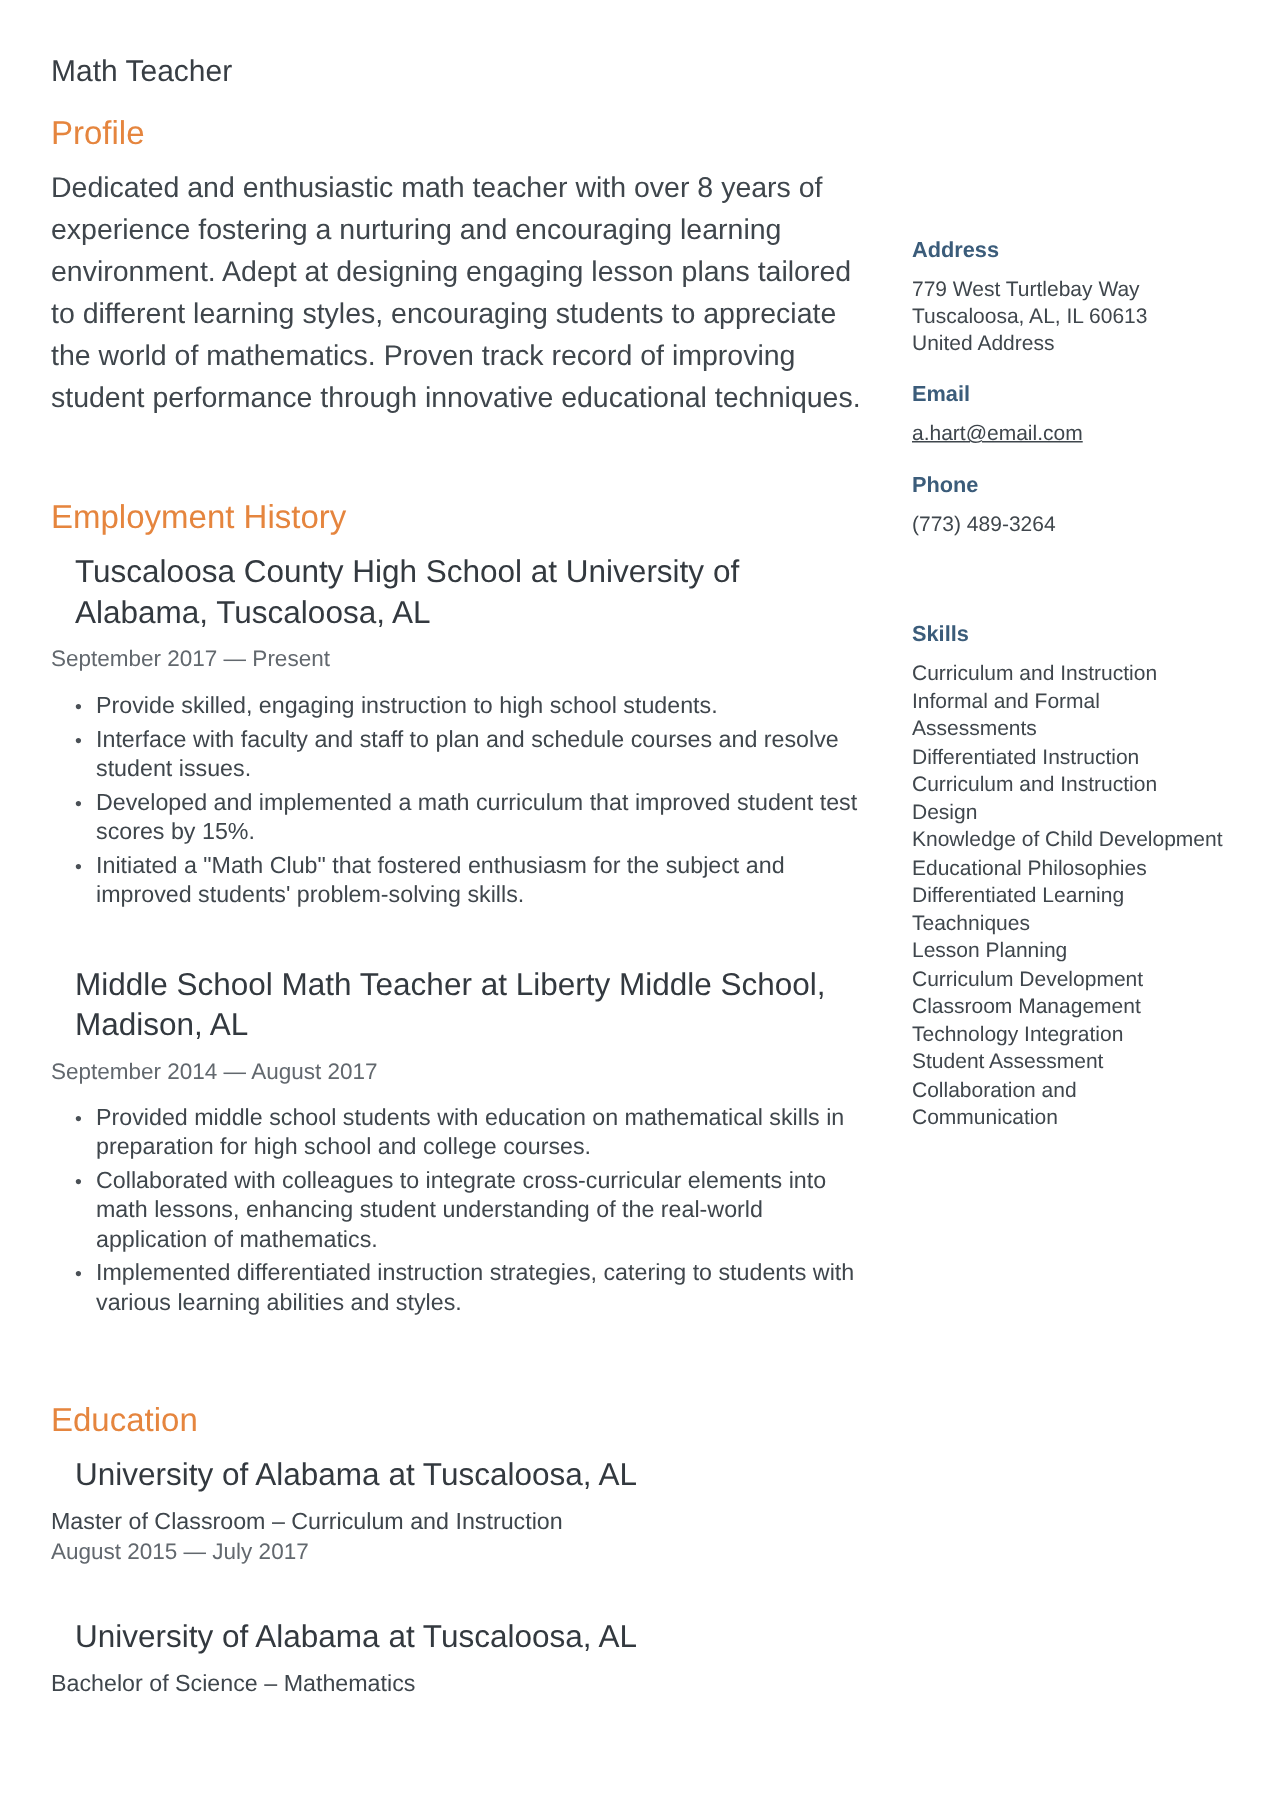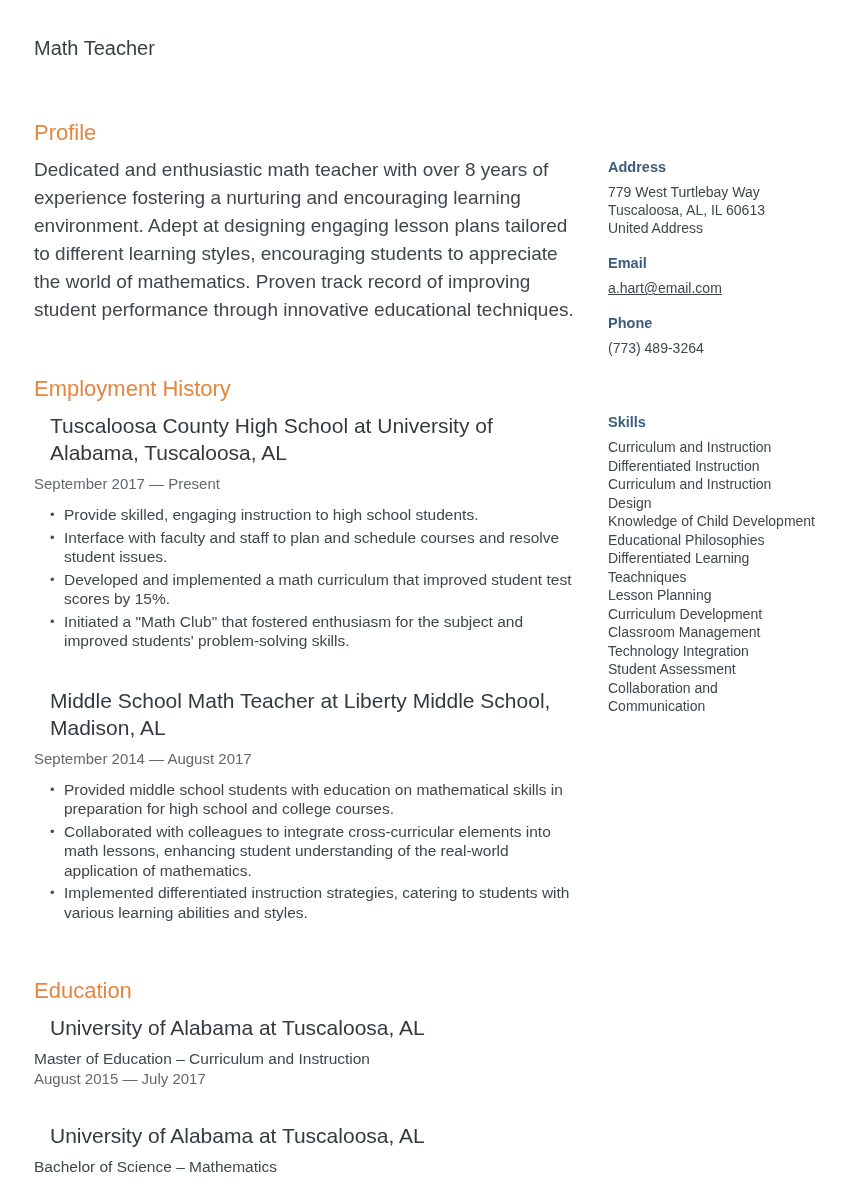--- a/index.html
+++ b/index.html
@@ -47,21 +47,21 @@
   }
 
   
   h2.section-heading {
     font-size: 22px;
     line-height: 26px;
     font-weight: normal;
     color: var(--accent, #e5853e);
     margin: 0 0 10px 0;
   }
-  .section-profile { margin-top: 60px; }
+  .section-profile { margin-top: 16px; }
   .section-employment { margin-top: 52px; }
   .section-education { margin-top: 56px; }
 
   .profile-text {
     font-size: 19px;
     line-height: 28px;
     color: #3f464c;
     margin: 0;
   }
 
@@ -172,21 +172,21 @@
           <li>Implemented differentiated instruction strategies, catering to students with various learning abilities and styles.</li>
         </ul>
       </div>
     </div>
 
     <div class="section-education">
       <h2 class="section-heading">Education</h2>
 
       <div class="school">
         <h3 class="entry-title">University of Alabama at Tuscaloosa, AL</h3>
-        <p class="entry-degree">Master of Education – Curriculum and Instruction</p>
+        <p class="entry-degree">Master of Classroom – Curriculum and Instruction</p>
         <p class="entry-dates">August 2015 — July 2017</p>
       </div>
 
       <div class="school">
         <h3 class="entry-title">University of Alabama at Tuscaloosa, AL</h3>
         <p class="entry-degree">Bachelor of Science – Mathematics</p>
 
       </div>
     </div>
 
@@ -207,20 +207,21 @@
     </div>
 
     <div class="aside-group">
       <div class="aside-heading">Phone</div>
       <div class="aside-text">(773) 489-3264</div>
     </div>
 
     <div class="aside-skills">
       <div class="aside-heading">Skills</div>
       <div class="skill-item">Curriculum and Instruction</div>
+      <div class="skill-item">Informal and Formal Assessments</div>
       <div class="skill-item">Differentiated Instruction</div>
       <div class="skill-item">Curriculum and Instruction Design</div>
       <div class="skill-item">Knowledge of Child Development</div>
       <div class="skill-item">Educational Philosophies</div>
       <div class="skill-item">Differentiated Learning Teachniques</div>
       <div class="skill-item">Lesson Planning</div>
       <div class="skill-item">Curriculum Development</div>
       <div class="skill-item">Classroom Management</div>
       <div class="skill-item">Technology Integration</div>
       <div class="skill-item">Student Assessment</div>

